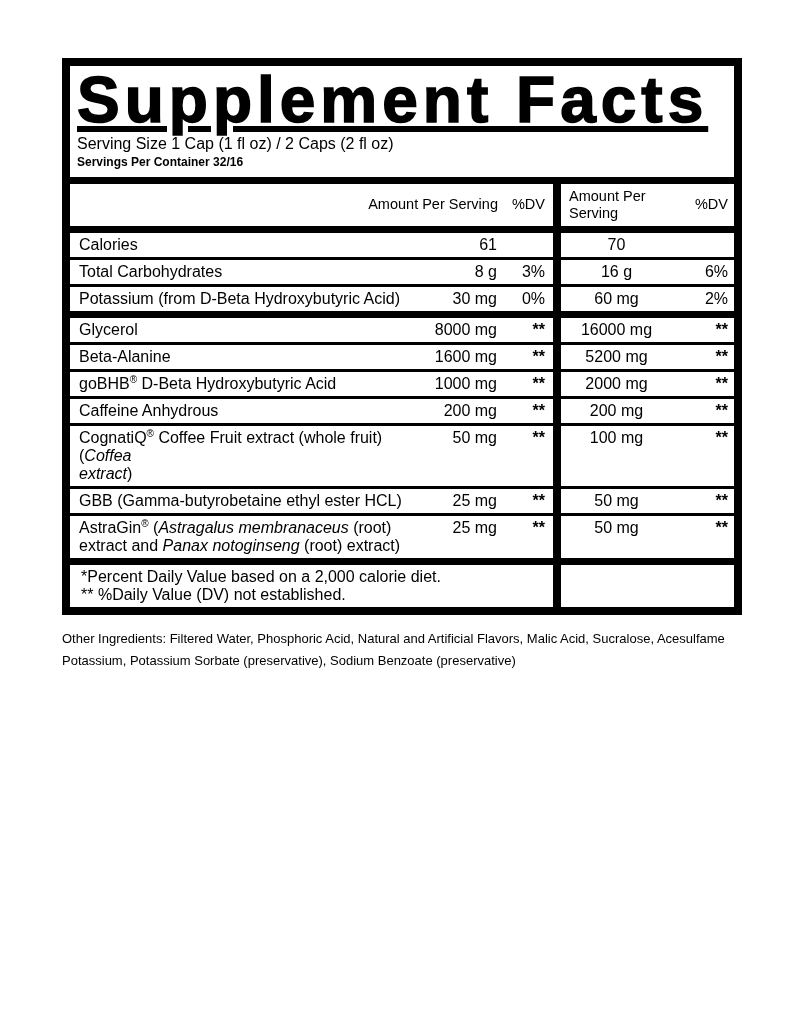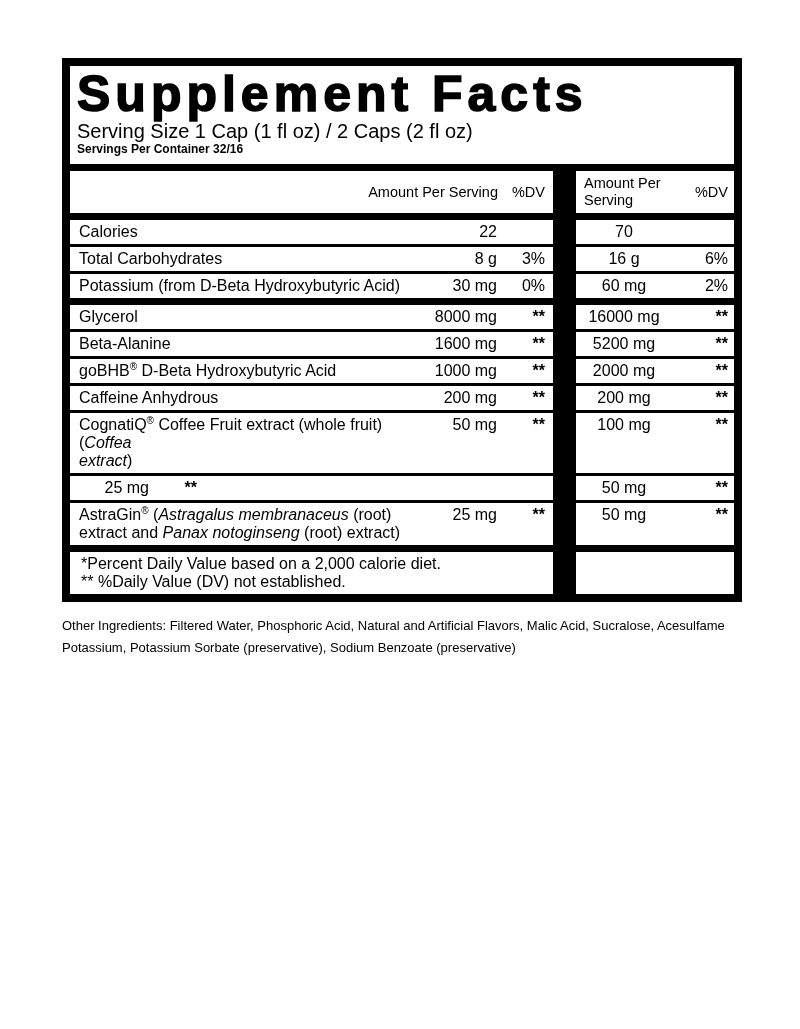--- a/index.html
+++ b/index.html
@@ -11,33 +11,34 @@
     padding: 58px 58px 0 62px;
   }
   .label-box {
     width: 680px;
     border: 8px solid #000;
     background: #fff;
   }
   
   .head-section { padding: 2px 7px 6px 7px; background: #fff; }
   .sf-title {
-    font-size: 50px;
+    font-size: 64px;
     line-height: 0.9;
     font-weight: bold;
     letter-spacing: 5px;
     white-space: nowrap;
     -webkit-text-stroke: 1.5px #000;
     padding-top: 4px;
-  }
-  .serving-line { font-size: 20px; line-height: 18px; margin-top: 5px; }
+    text-decoration: underline;
+  }
+  .serving-line { font-size: 16px; line-height: 18px; margin-top: 5px; }
   .servings-line { font-size: 12px; line-height: 18px; font-weight: bold; }
   
   .table-wrap { background: #000; padding-top: 7px; }
-  .t-row { display: flex; column-gap: 23px; margin-top: 3px; }
+  .t-row { display: flex; column-gap: 8px; margin-top: 3px; }
   .t-row.first { margin-top: 0; }
   .t-row.group-gap { margin-top: 7px; }
   .cell-left {
     background: #fff; width: 483px;
     display: flex; align-items: flex-start;
     padding: 3px 0 3px 9px;
   }
   .cell-right {
     background: #fff; flex: 1;
     display: flex; align-items: flex-start;
@@ -88,21 +89,21 @@
       <div class="cell-right">
         <span>Amount Per Serving</span>
         <span>%DV</span>
       </div>
     </div>
 
     <div id="main-rows">
         <div class="t-row group-gap">
           <div class="cell-left">
             <span class="name">Calories</span>
-            <span class="amt1">22</span>
+            <span class="amt1">61</span>
             <span class="dv1"></span>
           </div>
           <div class="cell-right">
             <span class="amt2">70</span>
             <span class="dv2"></span>
           </div>
         </div>
         <div class="t-row">
           <div class="cell-left">
             <span class="name">Total Carbohydrates</span>
@@ -178,20 +179,21 @@
             <span class="amt1">50 mg</span>
             <span class="dv1 dv-stars">**</span>
           </div>
           <div class="cell-right">
             <span class="amt2">100 mg</span>
             <span class="dv2 dv-stars">**</span>
           </div>
         </div>
         <div class="t-row">
           <div class="cell-left">
+            <span class="name">GBB (Gamma-butyrobetaine ethyl ester HCL)</span>
             <span class="amt1">25 mg</span>
             <span class="dv1 dv-stars">**</span>
           </div>
           <div class="cell-right">
             <span class="amt2">50 mg</span>
             <span class="dv2 dv-stars">**</span>
           </div>
         </div>
         <div class="t-row">
           <div class="cell-left">

